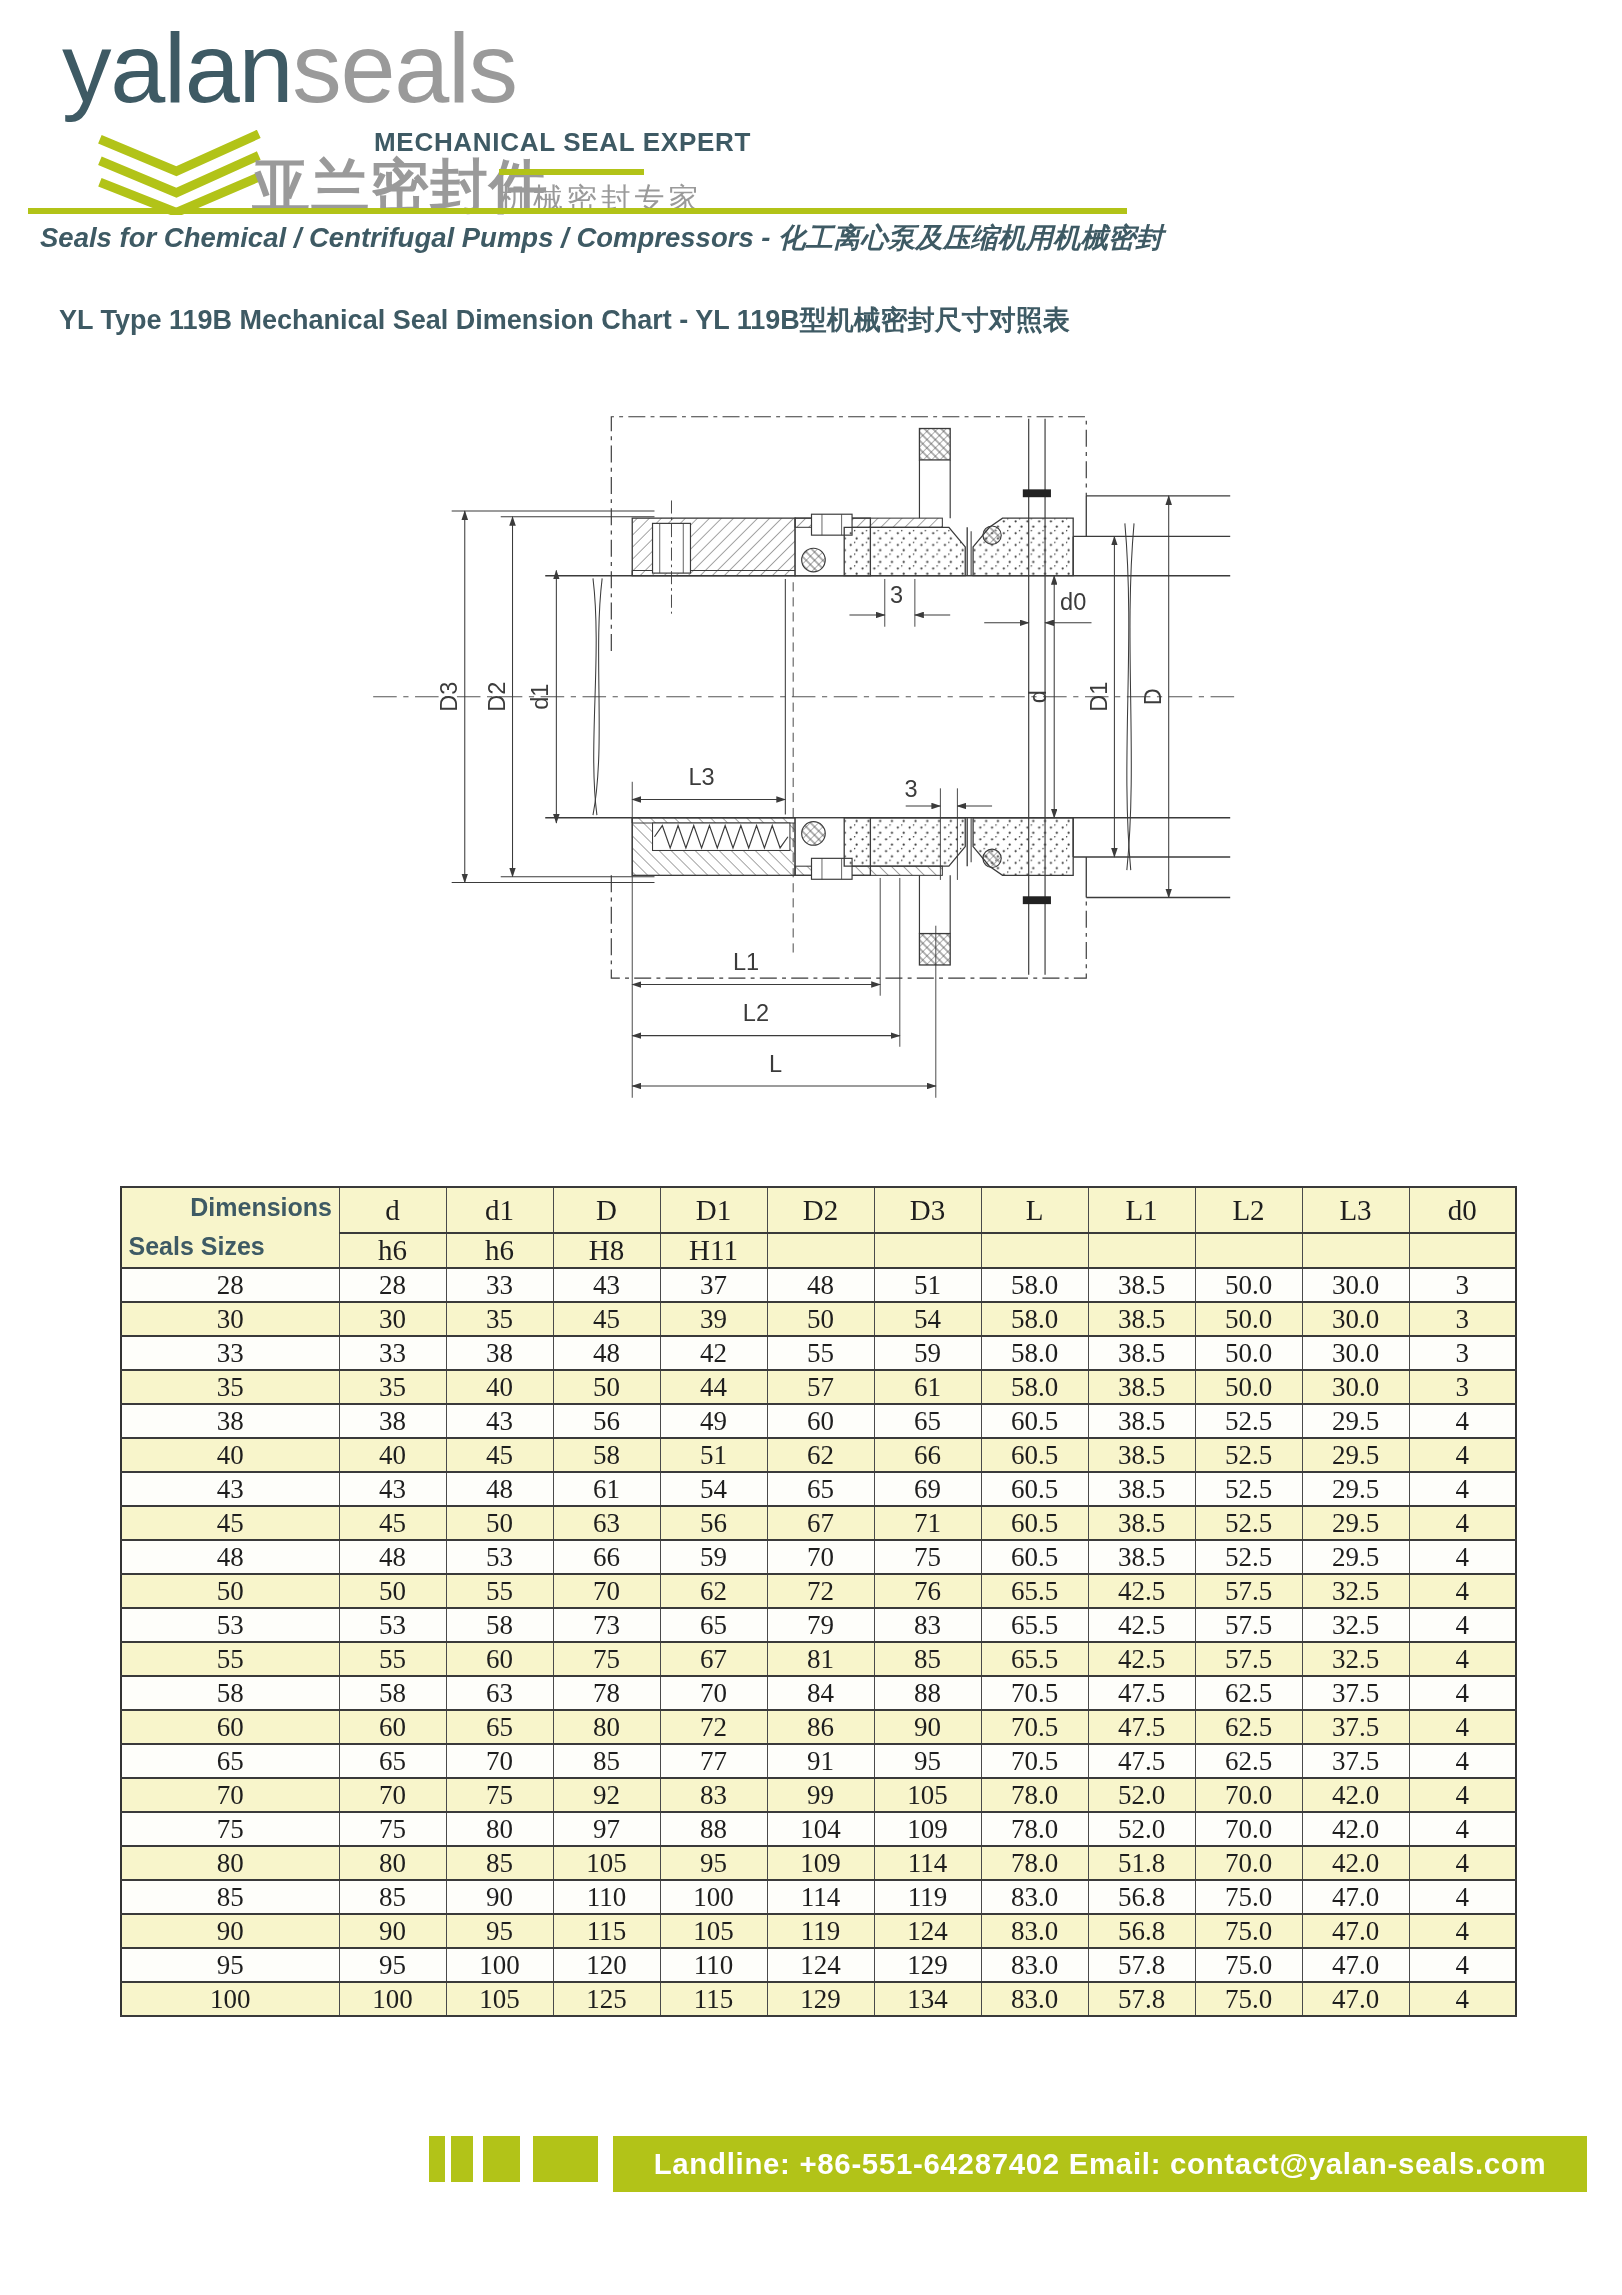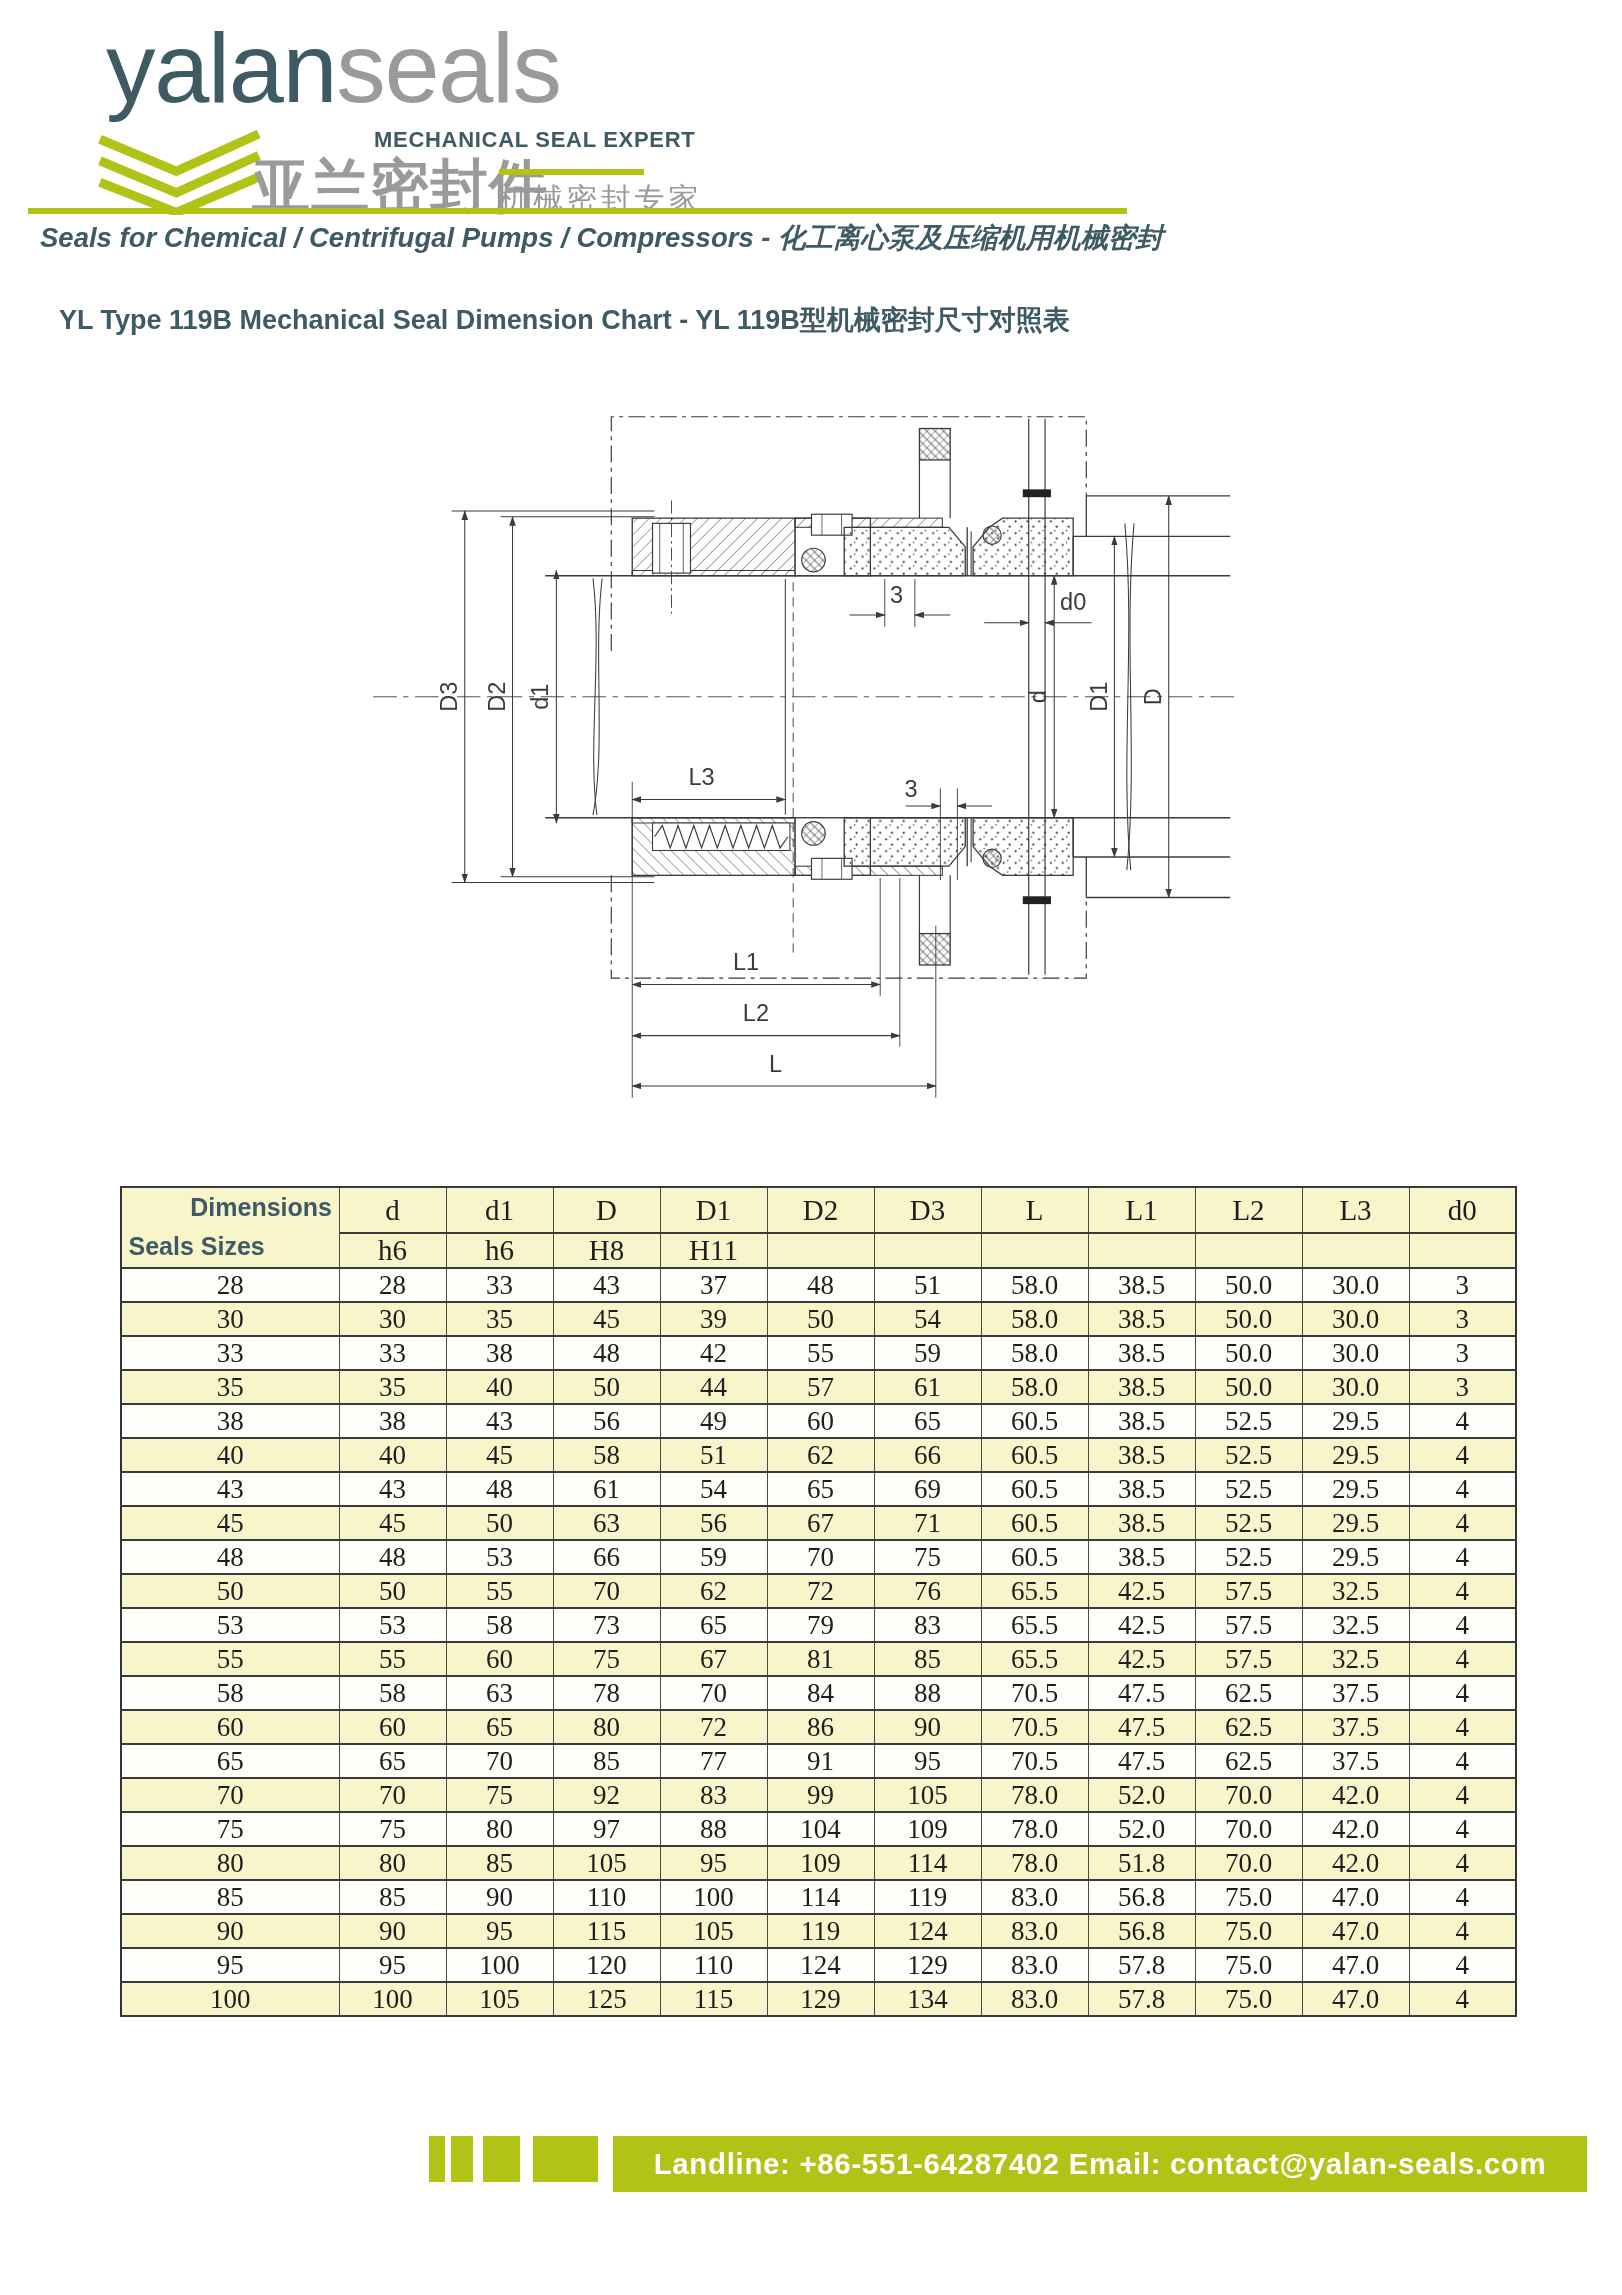--- a/index.html
+++ b/index.html
@@ -2,25 +2,25 @@
 <html style="font-size:10.5px"><head>
 <meta charset="utf-8">
 <style>
   html,body{margin:0;padding:0;}
   body{
     width:1623px;height:2295px;position:relative;background:#ffffff;
     font-family:"Liberation Sans",sans-serif;overflow:hidden;
   }
   
   .logo-text{position:absolute;left:62px;top:18.3px;font-size:99px;line-height:1;
-    letter-spacing:-1.3px;font-weight:400;white-space:nowrap;margin-left:44px;}
+    letter-spacing:-1.3px;font-weight:400;white-space:nowrap;}
   .logo-text .w1{color:var(--teal);}
   .logo-text .w2{color:var(--gray);}
   .chevrons{position:absolute;left:97px;top:130px;}
-  .logo-sub{position:absolute;left:374px;top:127px;font-size:22px;font-weight:bold;
+  .logo-sub{position:absolute;left:374px;top:127px;font-size:26px;font-weight:bold;
     letter-spacing:0.7px;color:var(--teal);white-space:nowrap;}
   .cjk-big{position:absolute;left:252px;top:148px;font-size:58px;font-weight:bold;
     color:var(--gray);letter-spacing:1.3px;white-space:nowrap;}
   .green-seg{position:absolute;left:499px;top:169px;width:145px;height:5.9px;background:var(--green);}
   .cjk-small{position:absolute;left:499px;top:179px;font-size:30px;color:var(--gray);
     letter-spacing:3.9px;white-space:nowrap;}
   .page-rule{position:absolute;left:27.5px;top:208px;width:1099px;height:5.9px;background:var(--green);}
   .tagline{position:absolute;left:40px;top:220px;font-size:27.5px;font-weight:bold;
     font-style:italic;color:var(--teal);white-space:nowrap;}
   .page-title{position:absolute;left:0;top:302px;width:1623px;

